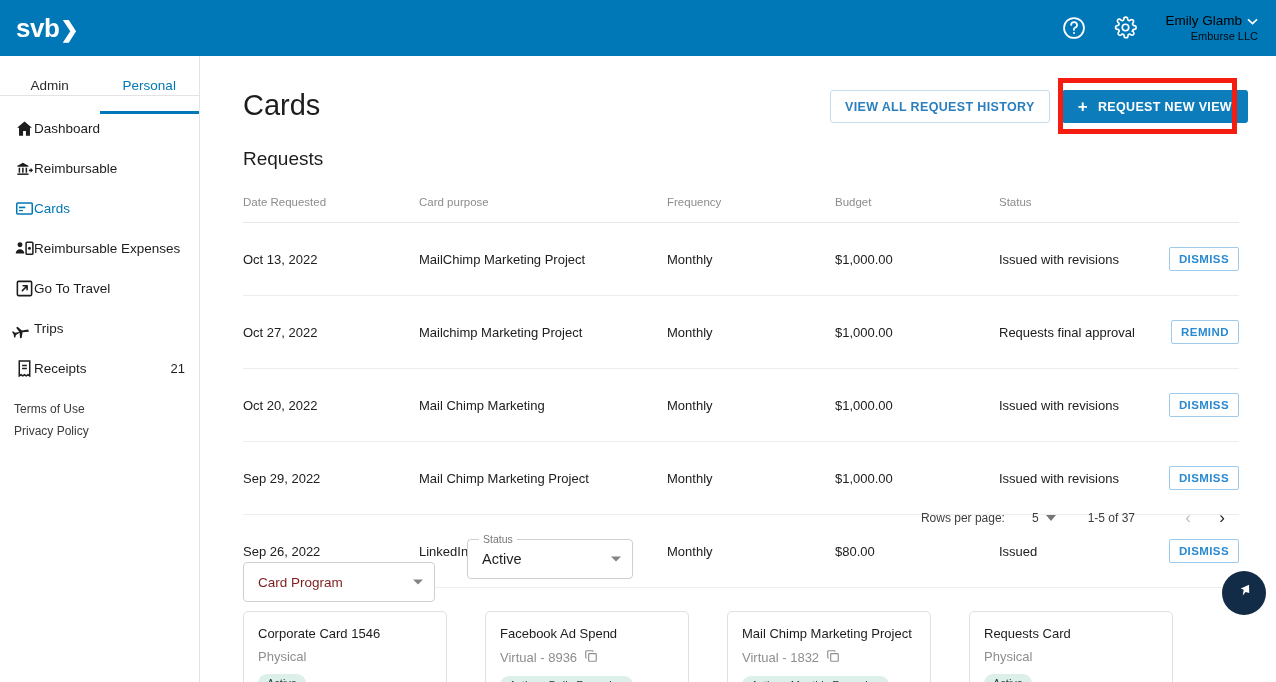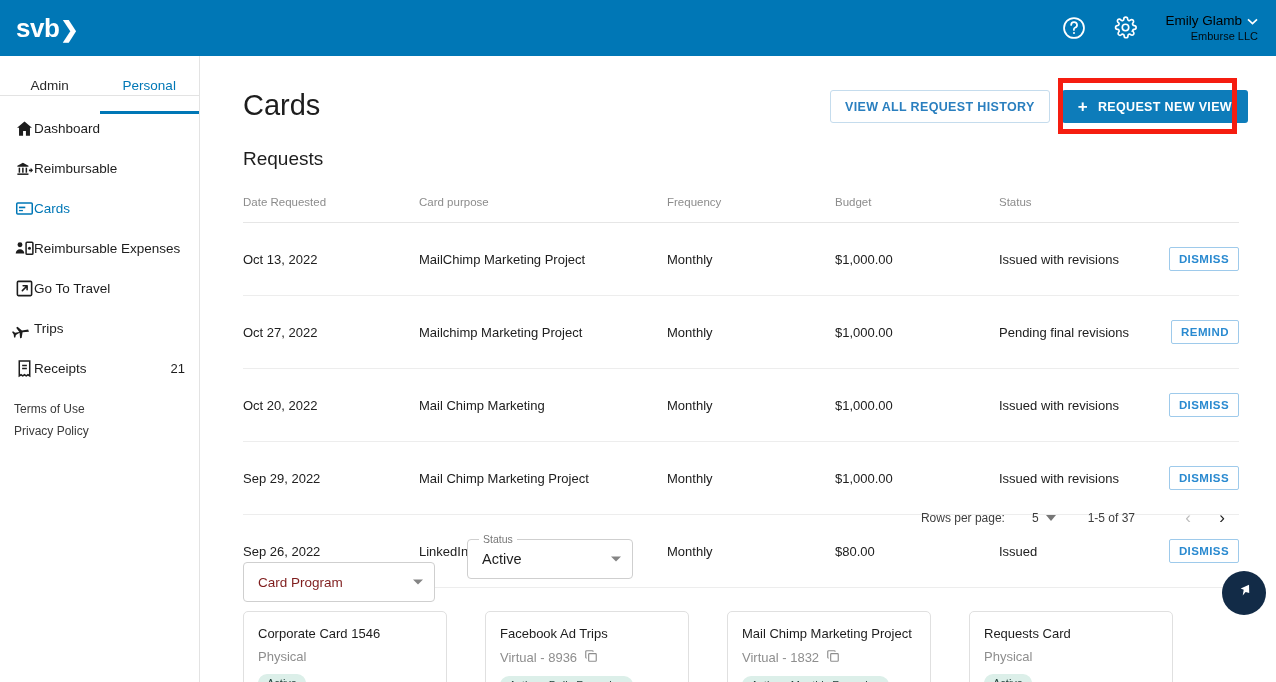--- a/index.html
+++ b/index.html
@@ -369,21 +369,21 @@
           <td>Issued with revisions</td>
           <td class="act">
             <span class="rowbtn">DISMISS</span>
           </td>
         </tr>
         <tr>
           <td>Oct 27, 2022</td>
           <td>Mailchimp Marketing Project</td>
           <td>Monthly</td>
           <td>$1,000.00</td>
-          <td>Pending final revisions</td>
+          <td>Requests final approval</td>
           <td class="act">
             <span class="rowbtn">REMIND</span>
           </td>
         </tr>
         <tr>
           <td>Oct 20, 2022</td>
           <td>Mail Chimp Marketing</td>
           <td>Monthly</td>
           <td>$1,000.00</td>
           <td>Issued with revisions</td>
@@ -444,21 +444,21 @@
 
     <div class="tile">
       <div class="t-name">Corporate Card 1546</div>
       <div class="t-sub">
         <span>Physical</span>
       </div>
       <span class="t-status">Active</span>
     </div>
 
     <div class="tile">
-      <div class="t-name">Facebook Ad Trips</div>
+      <div class="t-name">Facebook Ad Spend</div>
       <div class="t-sub">
         <span>Virtual - 8936</span>
         <span>
           <svg width="14" height="14" viewBox="0 0 24 24" fill="none" stroke="#8e8e8e" stroke-width="2">
             <rect x="8" y="8" width="13" height="13" rx="1.4"></rect>
             <path d="M4.6 15.6A1.5 1.5 0 0 1 3 14.1V4.5A1.5 1.5 0 0 1 4.6 3h9.6a1.5 1.5 0 0 1 1.5 1.5"></path>
           </svg>
         </span>
       </div>
       <span class="t-status">Active - Daily Recurring</span>

